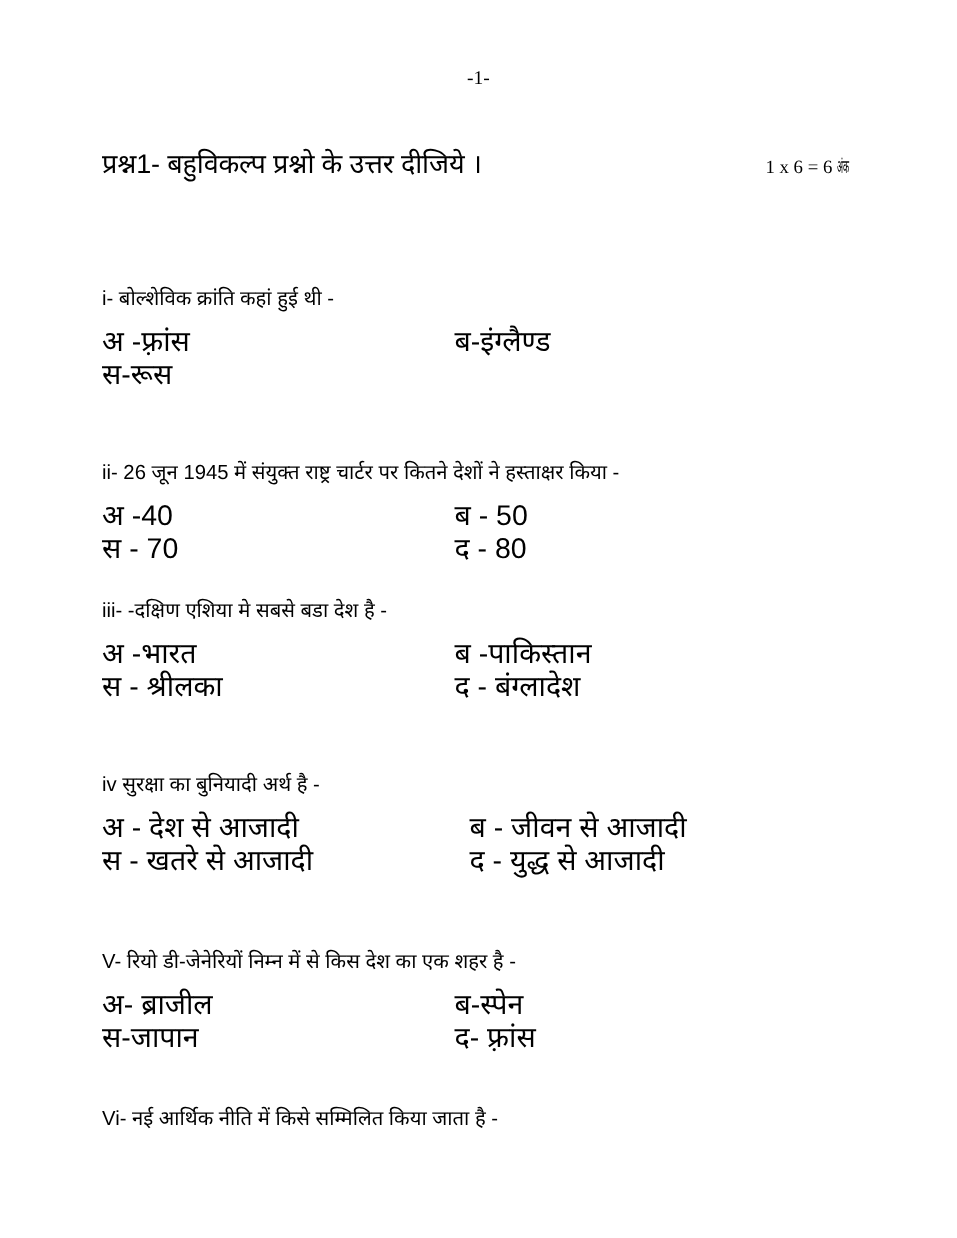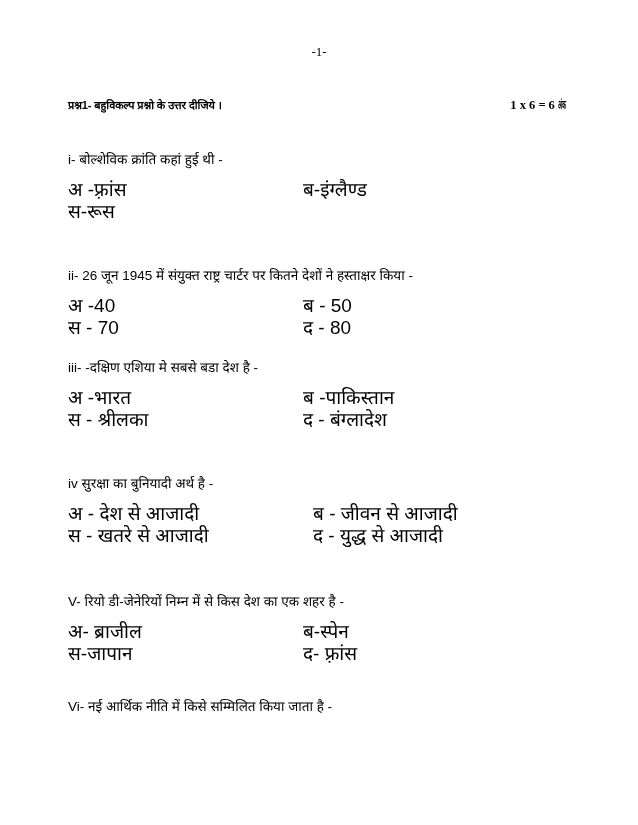--- a/index.html
+++ b/index.html
@@ -34,46 +34,47 @@
   .heading-row {
     position: absolute;
     top: 96px;
     left: 68px;
     width: 520px;
     display: flex;
     align-items: baseline;
     justify-content: space-between;
   }
   .heading-title {
-    font-size: 11px;
-    font-weight: bold;
+    font-size: 18px;
+    font-weight: normal;
     color: #000;
     white-space: nowrap;
     letter-spacing: -0.1px;
     text-align: right;
   }
   .heading-marks {
     font-size: 12.5px;
-    font-weight: bold;
+    font-weight: normal;
     font-family: "Liberation Serif", "DejaVu Serif", serif;
     color: #000;
     white-space: nowrap;
   }
   .heading-marks .marks-word {
     display: inline-block;
     transform: scaleX(0.42);
     transform-origin: left center;
     width: 30px;
     overflow: visible;
     font-family: "Liberation Sans", "DejaVu Sans", sans-serif;
   }
   .qblock {
     position: absolute;
     left: 68px;
     width: 540px;
+    margin-top: 39px;
   }
   .qtext {
     font-size: 13.5px;
     line-height: 20px;
     color: #000;
     white-space: nowrap;
   }
   .opts {
     margin-top: 9px;
   }

